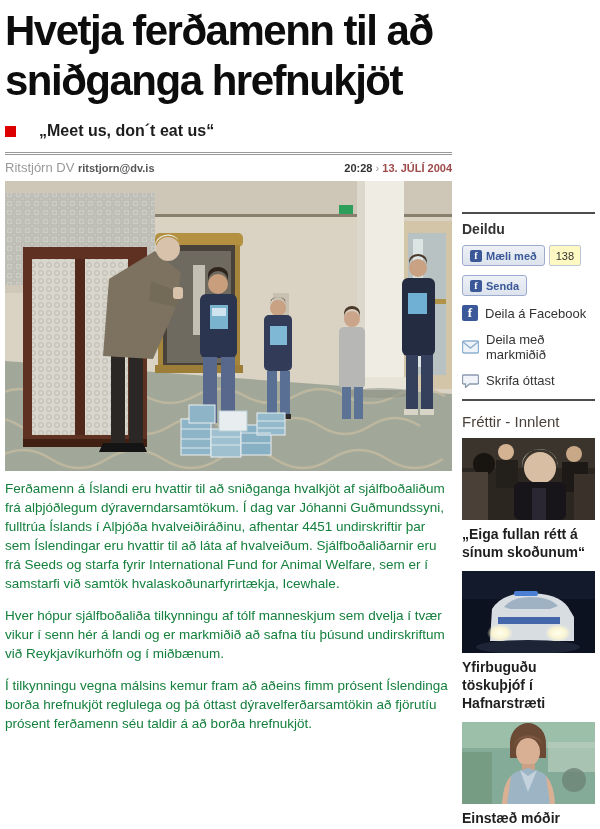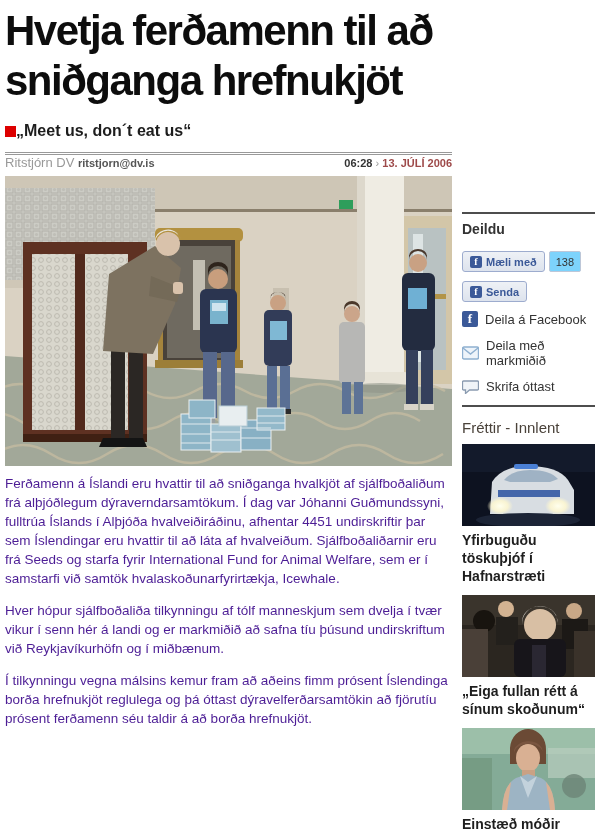--- a/index.html
+++ b/index.html
@@ -6,51 +6,51 @@
   html,body { background:#fff; }
   body { font-family:"Liberation Sans","DejaVu Sans",sans-serif; }
   .page { position:relative; width:600px; height:829px; background:#fff; overflow:hidden; }
 
   
   .main { position:absolute; left:5px; top:0; width:447px; }
   h1.headline {
     margin-top:6px; font-size:42px; line-height:50px; font-weight:bold;
     letter-spacing:-1.5px; color:#0d0d0d;
   }
-  .subhead { display:flex; align-items:center; gap:0; margin-top:16px; }
+  .subhead { display:flex; align-items:center; gap:23px; margin-top:16px; }
   .subhead .red-sq { width:11px; height:11px; background:#dd0000; flex:0 0 auto; }
   .subhead .subtitle { font-size:16px; font-weight:bold; color:#1d1d1d; }
 
-  .byline-bar { margin-top:12px; border-top:3px double #999; 
+  .byline-bar { margin-top:12px; border-top:3px double #999; padding-top:5px;
     display:flex; justify-content:space-between; align-items:baseline; padding-bottom:6px; }
   .byline-left { color:#999; font-size:13px; }
   .byline-left .email { font-size:11px; font-weight:bold; color:#555; }
   .byline-right { font-size:11px; color:#444; }
   .byline-right .time { font-weight:bold; color:#333; }
   .byline-right .sep { color:#999; }
   .byline-right .date { font-weight:bold; color:#9e4a4a; }
 
   .photo { width:447px; height:290px; display:block; }
 
   .body-text { margin-top:8px; }
-  .body-text p { font-size:13.5px; line-height:19px; color:#4c1d95; margin-bottom:13px; }
+  .body-text p { font-size:13.5px; line-height:19px; color:#15803d; margin-bottom:13px; }
 
   
   .sidebar { position:absolute; left:462px; top:212px; width:133px; }
   .sb-divider { border-top:2px solid #4d4d4d; }
-  .sb-heading { font-size:14px; font-weight:bold; color:#333; margin:7px 0 14px; }
+  .sb-heading { font-size:14px; font-weight:bold; color:#333; margin:7px 0 8px; }
   .fb-row { display:flex; align-items:center; gap:4px; margin-bottom:9px; }
   .fb-btn { display:inline-flex; align-items:center; gap:4px; height:21px; padding:0 7px;
     background:linear-gradient(#eef1f6,#dde3ed); border:1px solid #9dacce; border-radius:3px;
     font-size:11px; font-weight:bold; color:#3b5998; cursor:pointer; }
   .fb-f { display:inline-flex; align-items:center; justify-content:center;
     width:12px; height:12px; background:#3b5998; color:#fff; border-radius:2px;
     font-size:10px; font-weight:bold; font-family:"Liberation Serif",serif; }
   .fb-count { height:21px; padding:0 6px; display:inline-flex; align-items:center;
-    background:#7dd3fc; border:1px solid #bdc7d8; border-radius:2px; font-size:11px; color:#333; }
+    background:#fef9c3; border:1px solid #bdc7d8; border-radius:2px; font-size:11px; color:#333; }
   .share-link { display:flex; align-items:center; gap:7px; margin-bottom:11px;
     font-size:13px; color:#333; cursor:pointer; }
   .fb-sq { display:inline-flex; align-items:center; justify-content:center;
     width:16px; height:16px; background:#3b5998; color:#fff; border-radius:2px;
     font-size:13px; font-weight:bold; font-family:"Liberation Serif",serif; flex:0 0 auto; }
   .icon-svg { width:17px; height:14px; flex:0 0 auto; }
 
   .section-heading { font-size:15px; color:#4a423a; margin:12px 0 8px; }
   .news-item { margin-bottom:10px; cursor:pointer; }
   .news-thumb { width:133px; height:82px; display:block; }
@@ -69,23 +69,23 @@
       <span class="red-sq"></span>
       <span class="subtitle">„Meet us, don´t eat us“</span>
     </div>
 
     <div class="byline-bar">
       <div class="byline-left">
         <span>Ritstjórn DV</span>
         <span class="email">ritstjorn@dv.is</span>
       </div>
       <div class="byline-right">
-        <span class="time">06:28</span>
+        <span class="time">20:28</span>
         <span class="sep">›</span>
-        <span class="date">13. JÚLÍ 2006</span>
+        <span class="date">13. JÚLÍ 2004</span>
       </div>
     </div>
 
     <svg class="photo" viewBox="0 0 447 290" aria-hidden="true">
       <defs>
         <pattern id="glass" width="9" height="9" patternUnits="userSpaceOnUse">
           <rect width="9" height="9" fill="#ccccc5"></rect>
           <rect x="1" y="1" width="7" height="7" fill="none" stroke="#b2b1aa" stroke-width="1"></rect>
           <circle cx="4.5" cy="4.5" r="1.6" fill="#bfbeb7"></circle>
         </pattern>
@@ -249,55 +249,55 @@
         <path d="M1.5,1 h14 a1,1 0 0 1 1,1 v7 a1,1 0 0 1 -1,1 h-8 l-4,3.5 v-3.5 h-2 a1,1 0 0 1 -1,-1 v-7 a1,1 0 0 1 1,-1 z" fill="#f0f4f8" stroke="#8a9bb0" stroke-width="1.3"></path>
       </svg>
       <span>Skrifa óttast</span>
     </div>
 
     <div class="sb-divider"></div>
     <div class="section-heading">Fréttir - Innlent</div>
 
     <div class="news-item">
       <svg class="news-thumb" viewBox="0 0 133 82">
+        <rect width="133" height="82" fill="#2b2620"></rect>
+        <rect x="0" y="0" width="133" height="30" fill="#3a342c"></rect>
+        <circle cx="22" cy="26" r="11" fill="#18140f"></circle>
+        <circle cx="44" cy="14" r="8" fill="#d3b392"></circle>
+        <rect x="34" y="22" width="22" height="28" fill="#23201c"></rect>
+        <circle cx="112" cy="16" r="8" fill="#c9a887"></circle>
+        <rect x="100" y="24" width="26" height="30" fill="#1c1916"></rect>
+        <circle cx="78" cy="30" r="16" fill="#d8bfa4"></circle>
+        <path d="M60,26 a18,16 0 0 1 34,-6 l2,8 a18,18 0 0 0 -36,2 z" fill="#cfcac2"></path>
+        <rect x="52" y="44" width="52" height="38" rx="6" fill="#17151a"></rect>
+        <rect x="70" y="50" width="14" height="32" fill="#2a2732"></rect>
+        <rect x="0" y="34" width="26" height="48" fill="#4a4038"></rect>
+        <rect x="112" y="36" width="21" height="46" fill="#3a322a"></rect>
+      </svg>
+      <div class="news-title">„Eiga fullan rétt á sínum skoðunum“</div>
+    </div>
+
+    <div class="news-item">
+      <svg class="news-thumb" viewBox="0 0 133 82">
         <rect width="133" height="82" fill="#0d1220"></rect>
         <rect x="0" y="0" width="133" height="28" fill="#131a2b"></rect>
         <path d="M30,38 q10,-16 36,-16 q30,0 40,14 l6,10 v24 h-84 z" fill="#d8dde2"></path>
         <path d="M42,36 q8,-10 26,-10 q20,0 28,9 l-8,3 h-40 z" fill="#9fb2c4"></path>
         <rect x="52" y="20" width="24" height="5" rx="2" fill="#4a7fd4"></rect>
         <rect x="36" y="46" width="62" height="7" fill="#4466aa"></rect>
         <ellipse cx="38" cy="62" rx="13" ry="9" fill="url(#hl1)"></ellipse>
         <radialGradient id="hl1" cx="50%" cy="50%" r="50%">
           <stop offset="0%" stop-color="#ffffee"></stop>
             <stop offset="60%" stop-color="#fff8d0" stop-opacity="0.85"></stop>
             <stop offset="100%" stop-color="#fff8d0" stop-opacity="0"></stop>
         </radialGradient>
         <ellipse cx="96" cy="62" rx="13" ry="9" fill="url(#hl1)"></ellipse>
         <ellipse cx="66" cy="76" rx="52" ry="7" fill="#1c2436"></ellipse>
       </svg>
       <div class="news-title">Yfirbuguðu töskuþjóf í Hafnarstræti</div>
-    </div>
-
-    <div class="news-item">
-      <svg class="news-thumb" viewBox="0 0 133 82">
-        <rect width="133" height="82" fill="#2b2620"></rect>
-        <rect x="0" y="0" width="133" height="30" fill="#3a342c"></rect>
-        <circle cx="22" cy="26" r="11" fill="#18140f"></circle>
-        <circle cx="44" cy="14" r="8" fill="#d3b392"></circle>
-        <rect x="34" y="22" width="22" height="28" fill="#23201c"></rect>
-        <circle cx="112" cy="16" r="8" fill="#c9a887"></circle>
-        <rect x="100" y="24" width="26" height="30" fill="#1c1916"></rect>
-        <circle cx="78" cy="30" r="16" fill="#d8bfa4"></circle>
-        <path d="M60,26 a18,16 0 0 1 34,-6 l2,8 a18,18 0 0 0 -36,2 z" fill="#cfcac2"></path>
-        <rect x="52" y="44" width="52" height="38" rx="6" fill="#17151a"></rect>
-        <rect x="70" y="50" width="14" height="32" fill="#2a2732"></rect>
-        <rect x="0" y="34" width="26" height="48" fill="#4a4038"></rect>
-        <rect x="112" y="36" width="21" height="46" fill="#3a322a"></rect>
-      </svg>
-      <div class="news-title">„Eiga fullan rétt á sínum skoðunum“</div>
     </div>
 
     <div class="news-item">
       <svg class="news-thumb" viewBox="0 0 133 82">
         <rect width="133" height="82" fill="#84ab97"></rect>
         <rect x="0" y="0" width="133" height="26" fill="#9cbfa9"></rect>
         <rect x="86" y="20" width="47" height="30" fill="#b9cdbf" opacity="0.7"></rect>
         <circle cx="112" cy="58" r="12" fill="#6d8577" opacity="0.8"></circle>
         <rect x="0" y="30" width="30" height="52" fill="#73997f" opacity="0.8"></rect>
         <path d="M48,20 a18,20 0 0 1 36,2 v14 h-36 z" fill="#6b4a35"></path>

